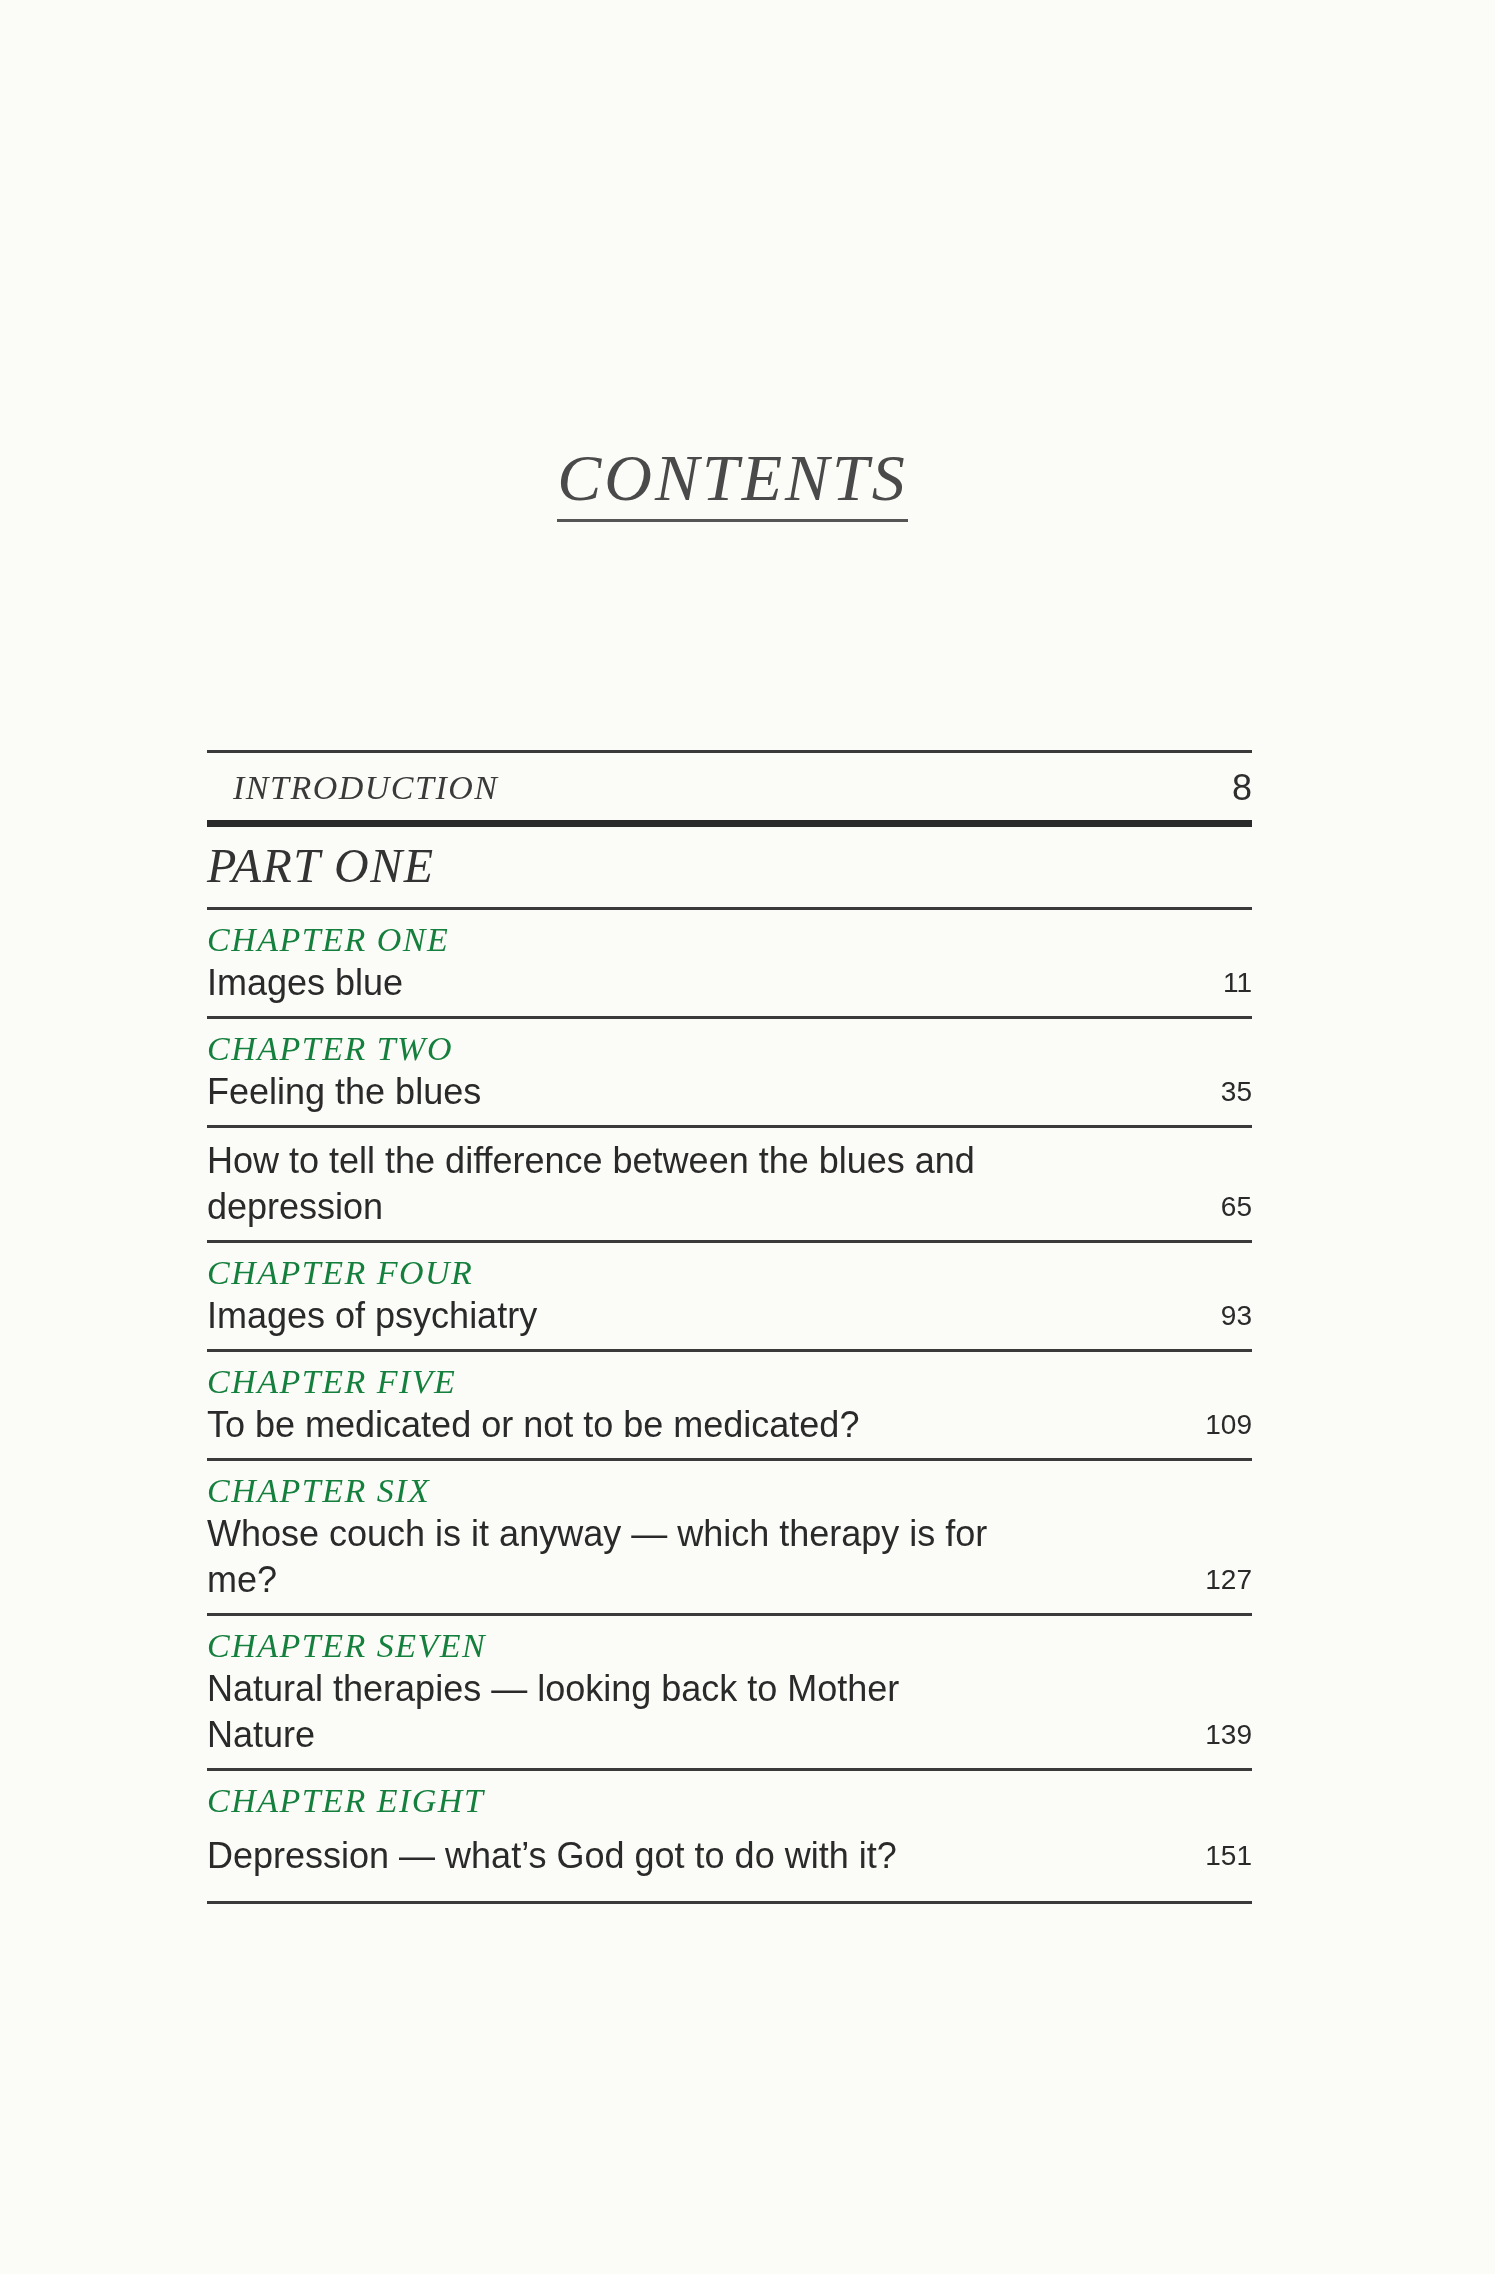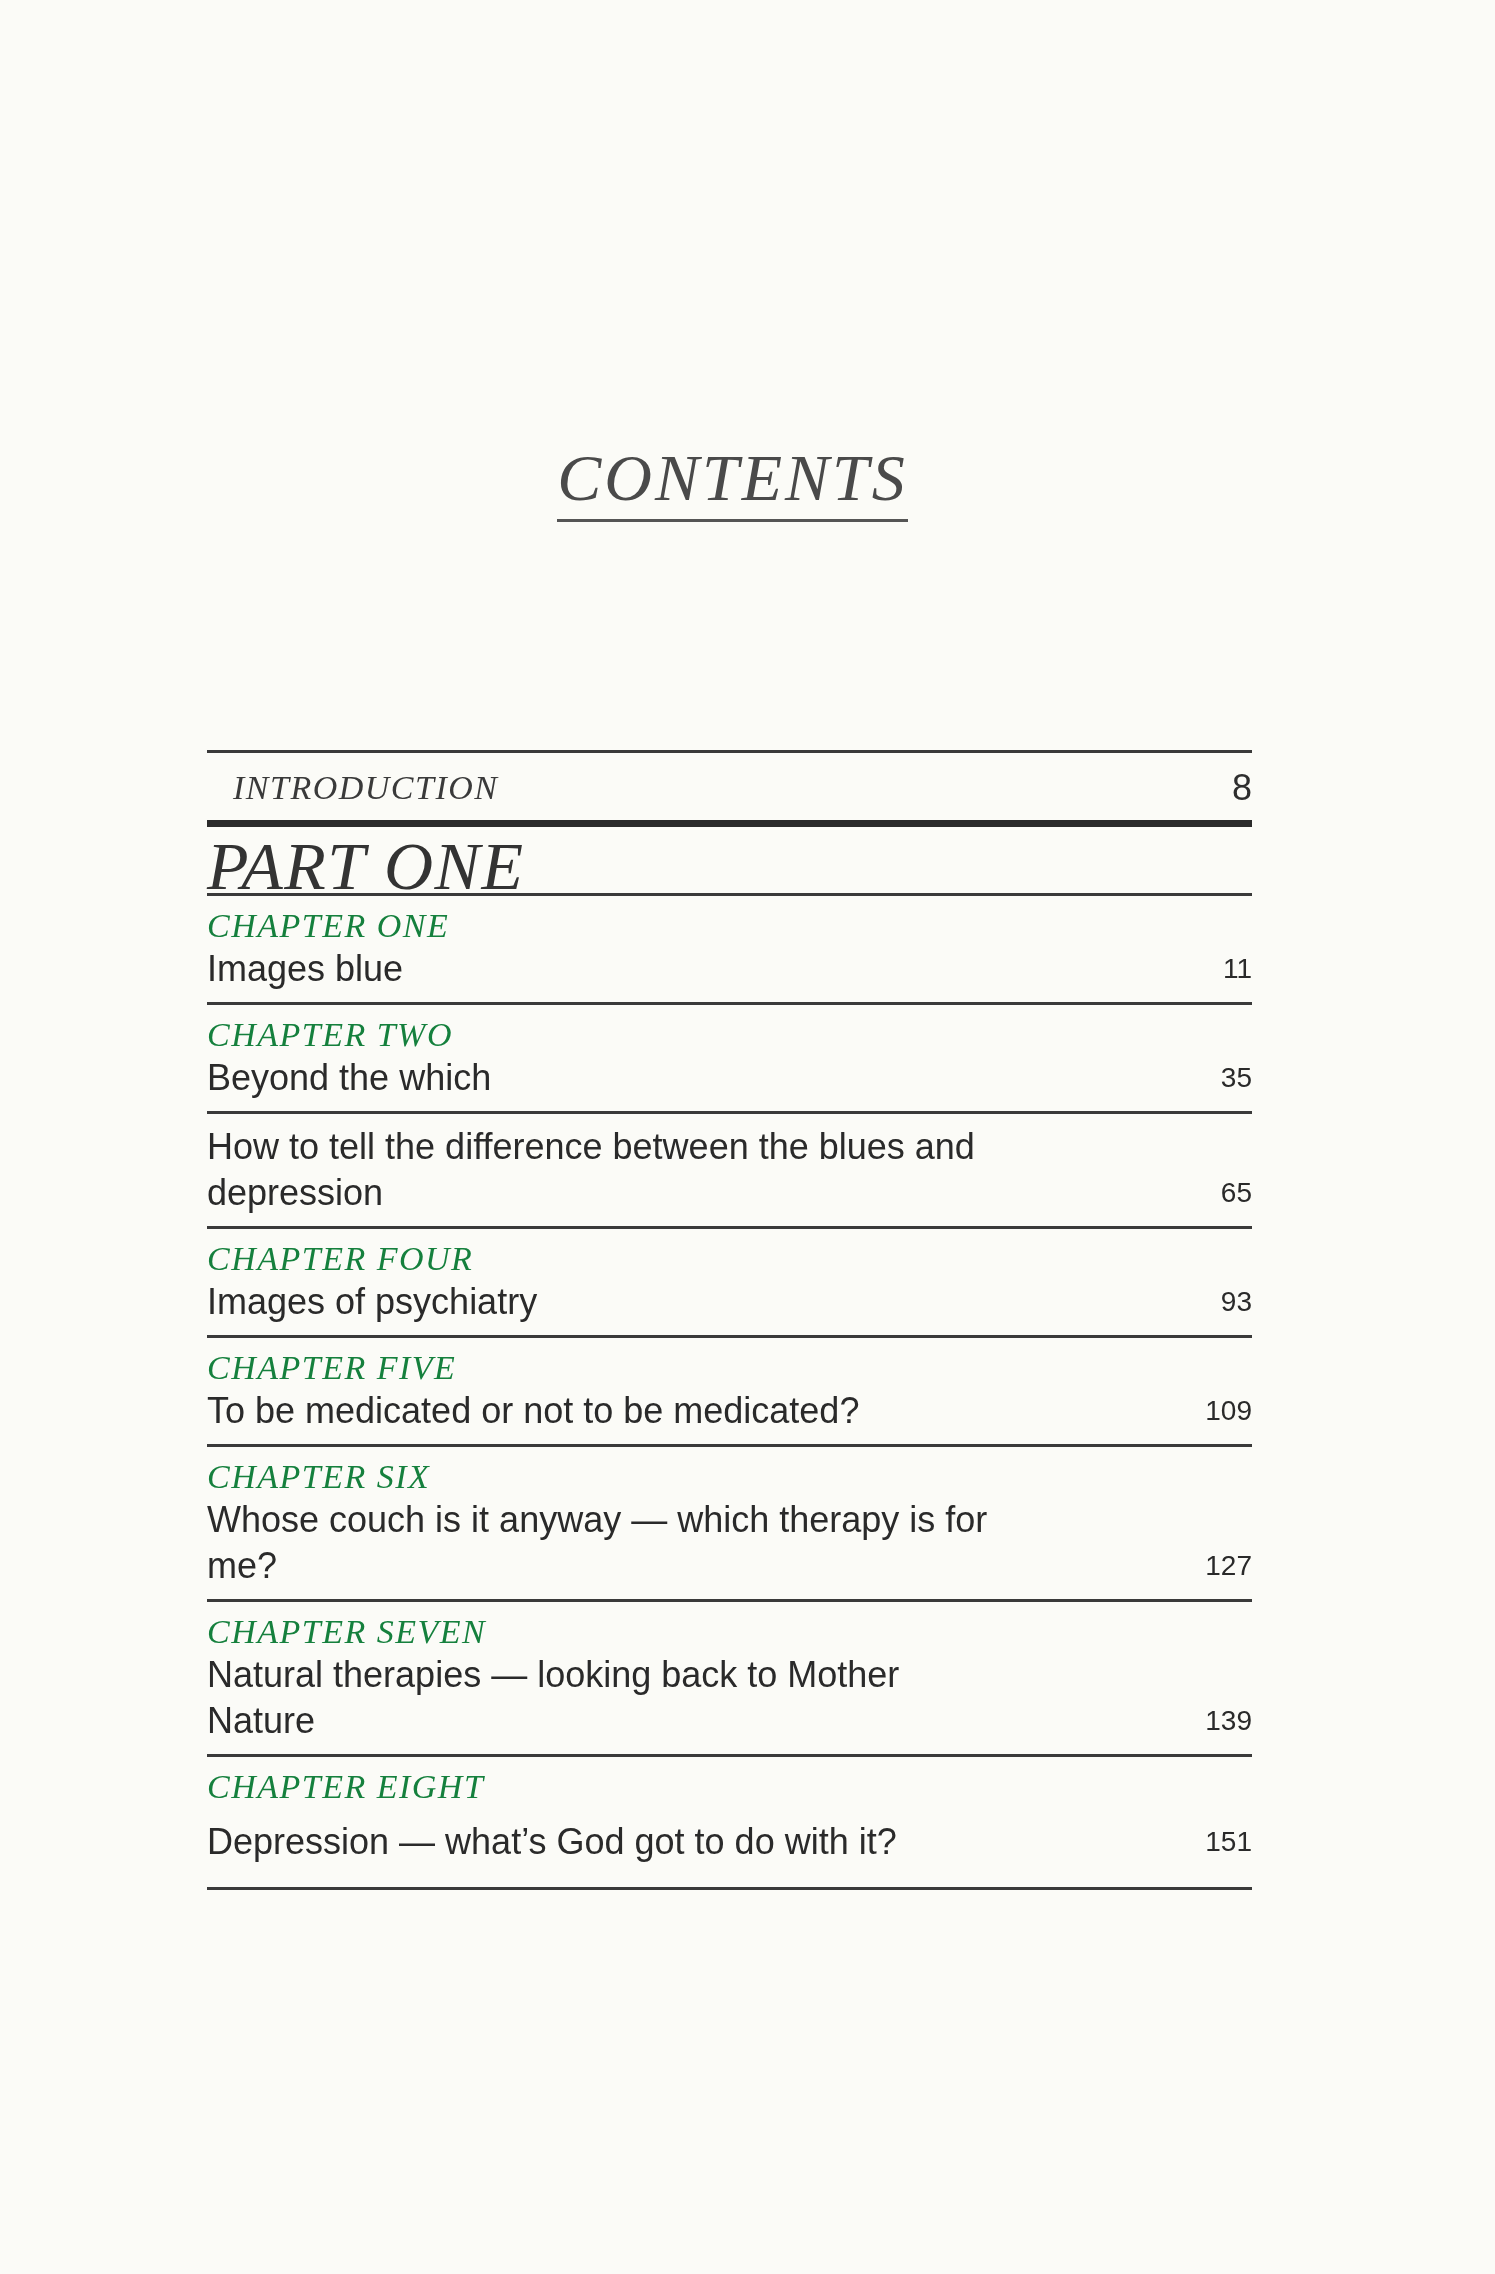--- a/index.html
+++ b/index.html
@@ -54,24 +54,24 @@
     line-height: 65px;
   }
   .intro .page {
     font-family: "Liberation Sans", "DejaVu Sans", sans-serif;
     font-size: 36px;
     line-height: 65px;
   }
   .part {
     font-family: "Liberation Serif", "DejaVu Serif", serif;
     font-style: italic;
-    font-size: 68px;
+    font-size: 48px;
     letter-spacing: 1.5px;
     color: #333;
-    height: 66px;
+    height: 80px;
     line-height: 78px;
   }
   .chapter { padding: 10px 0 10px 0; }
   .ch-label {
     font-family: "Liberation Serif", "DejaVu Serif", serif;
     font-style: italic;
     font-size: 34px;
     letter-spacing: 1.5px;
     color: #15803d;
     line-height: 40px;
@@ -114,21 +114,21 @@
     <div class="row">
         <span class="ch-title">Images blue</span>
         <span class="ch-page">11</span>
       </div>
   </div>
   <div class="rule"></div>
 
   <div class="chapter">
     <div class="ch-label">CHAPTER TWO</div>
     <div class="row">
-        <span class="ch-title">Beyond the which</span>
+        <span class="ch-title">Feeling the blues</span>
         <span class="ch-page">35</span>
       </div>
   </div>
   <div class="rule"></div>
 
   <div class="chapter">
     <div class="row">
         <span class="ch-title" style="max-width:840px">How to tell the difference between the blues and depression</span>
         <span class="ch-page">65</span>
       </div>

